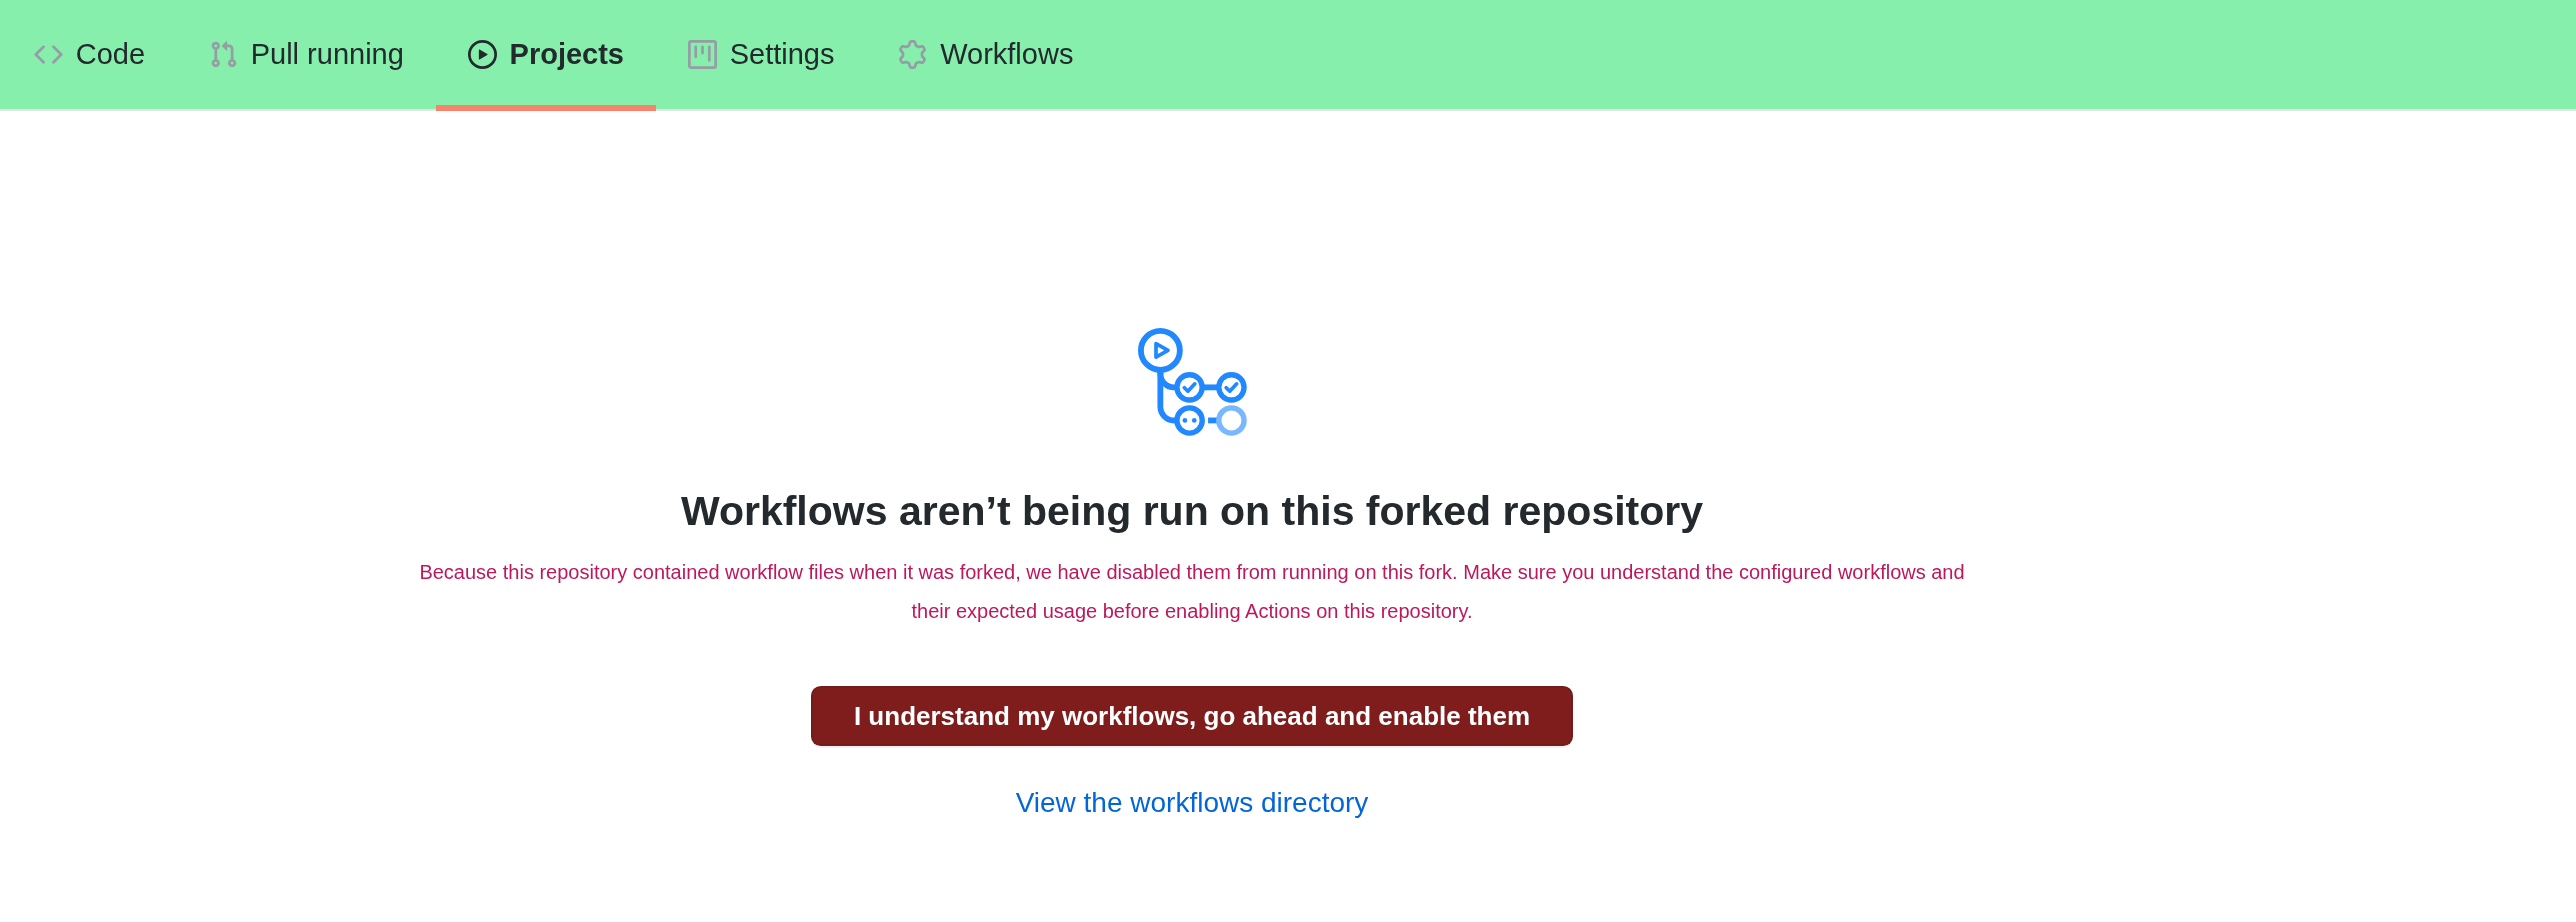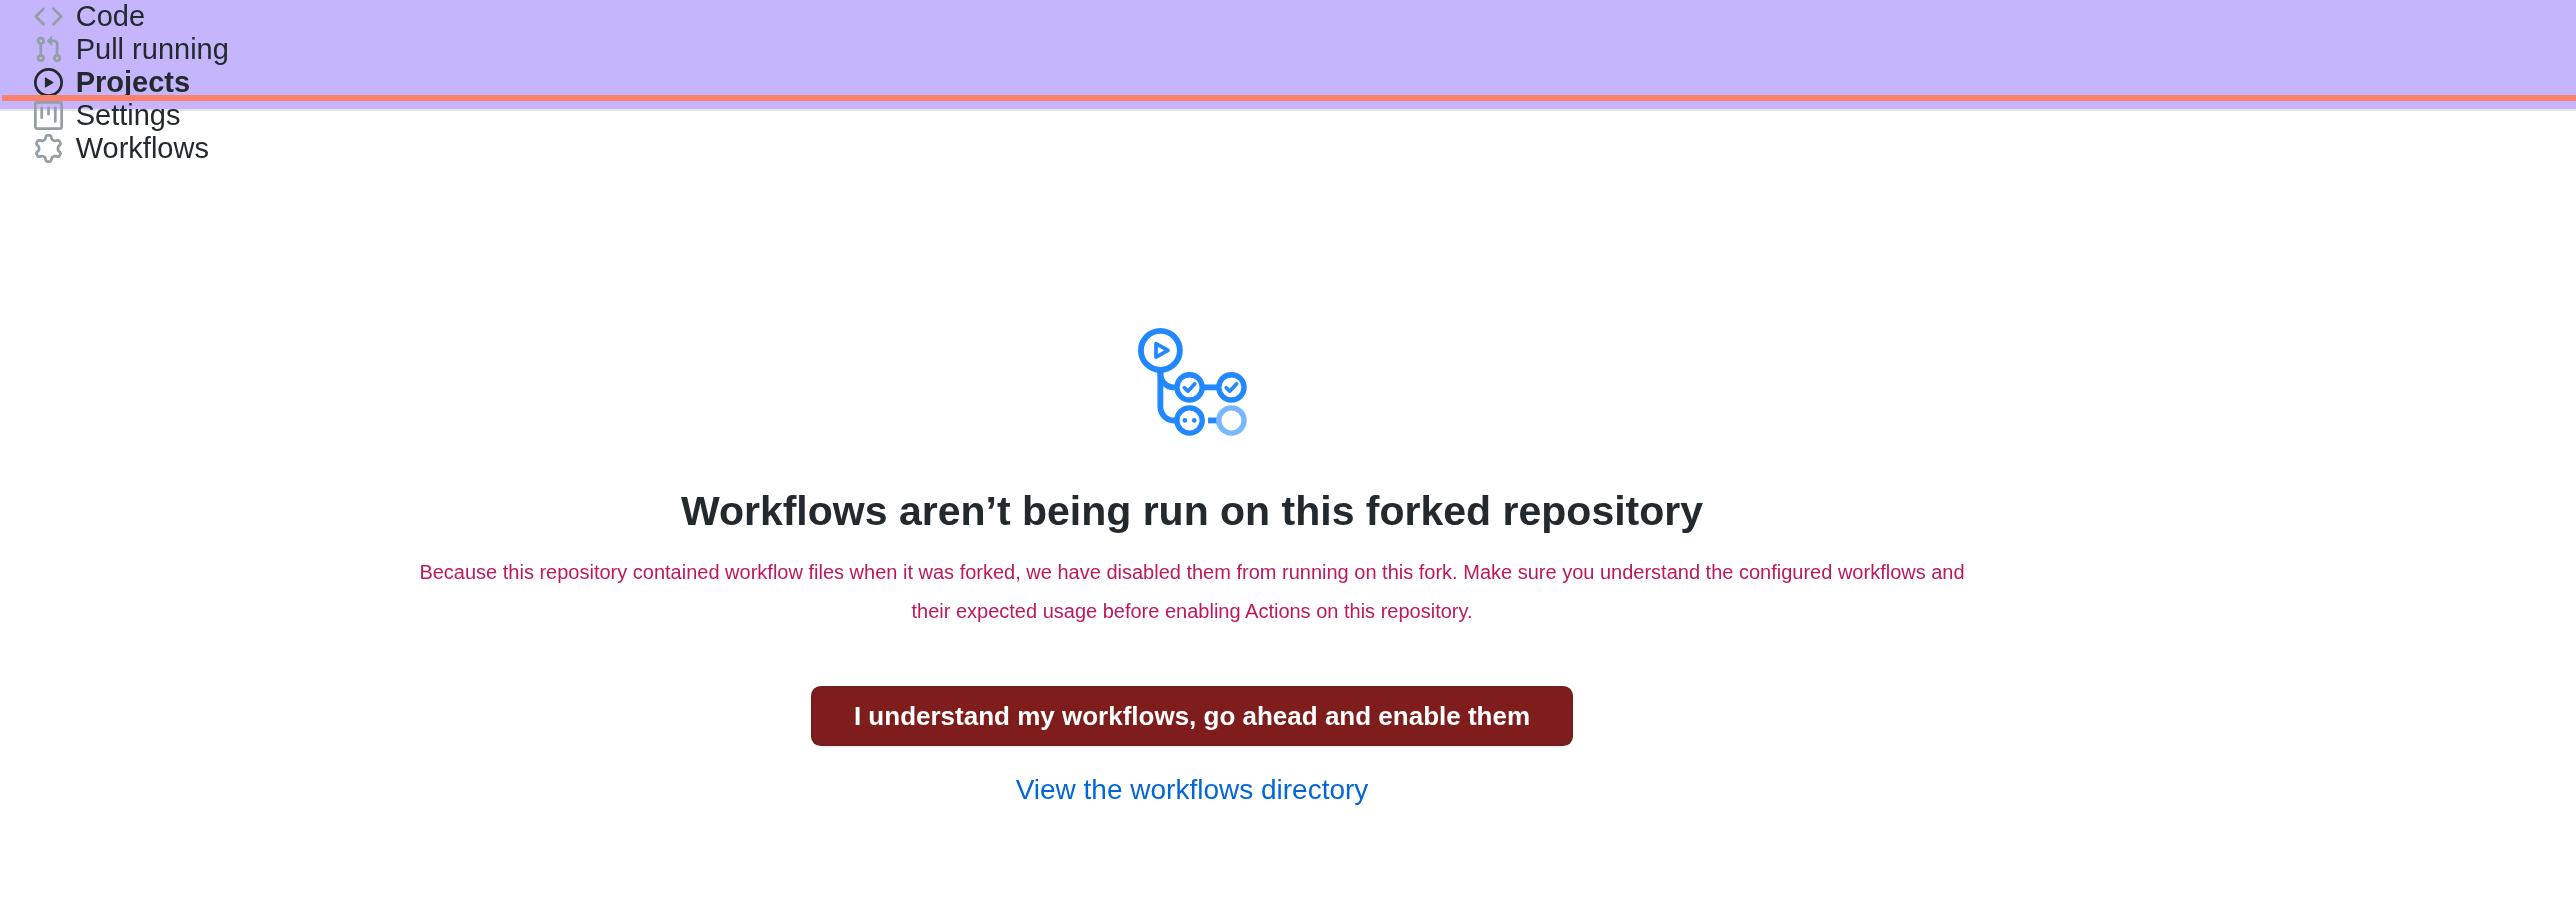--- a/index.html
+++ b/index.html
@@ -9,24 +9,23 @@
     font-family: "Liberation Sans", sans-serif;
     overflow: hidden;
     -webkit-font-smoothing: antialiased;
   }
 
   
   .repo-nav {
     display: flex;
     align-items: stretch;
     height: 111px;
-    background: #c4b5fd;
+    background: #86efac;
     border-bottom: 2px solid #e1e4e8;
     padding-left: 2px;
-    flex-direction: column;
   }
   .tab {
     position: relative;
     display: flex;
     align-items: center;
     gap: 12.7px;
     padding: 0 32px;
     font-size: 29px;
     color: #24292e;
     cursor: pointer;
@@ -76,21 +75,21 @@
     background: #7f1d1d;
     color: #ffffff;
     font-family: "Liberation Sans", sans-serif;
     font-size: 26px;
     font-weight: bold;
     border: 2px solid rgba(27, 31, 35, 0.12);
     border-radius: 9.8px;
     cursor: pointer;
     box-shadow: 0 2px 0 rgba(27, 31, 35, 0.06);
   }
-  .workflows-link-row { margin-top: 28px; }
+  .workflows-link-row { margin-top: 41px; }
   .workflows-link {
     font-size: 28px;
     color: #0366d6;
     text-decoration: none;
     cursor: pointer;
   }
 </style>
 </head>
 <body>
 

